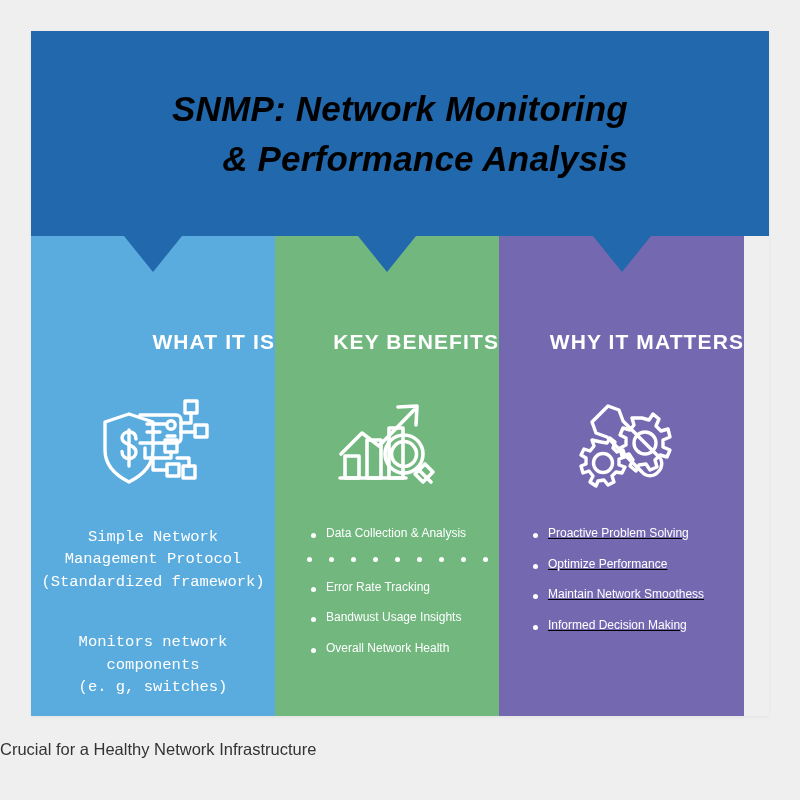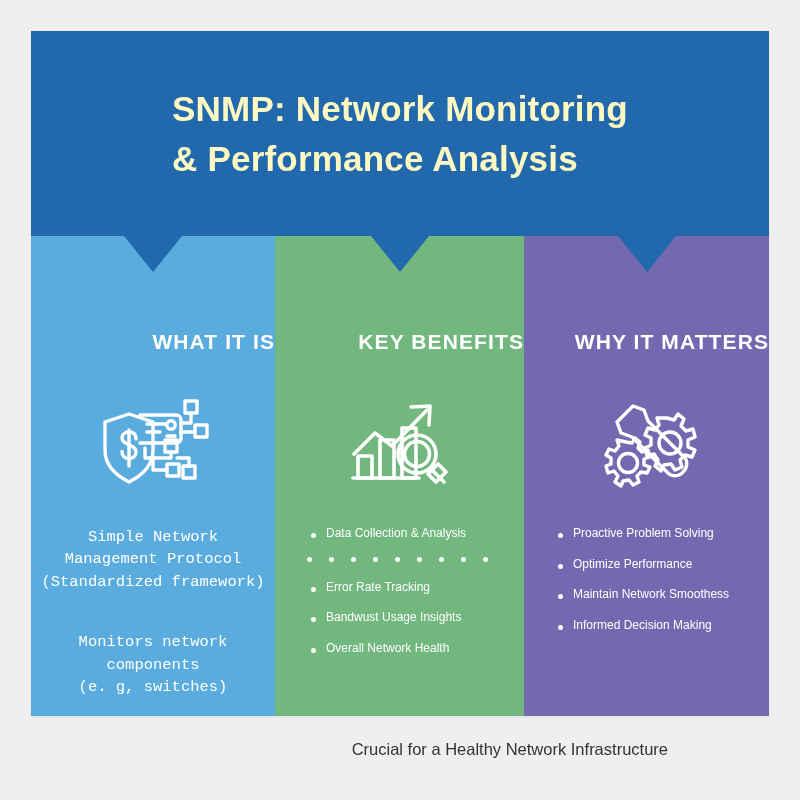--- a/index.html
+++ b/index.html
@@ -38,47 +38,48 @@
     left: 0;
     top: 0;
     width: 738px;
     height: 205px;
     background: #2168ac;
     display: flex;
     align-items: center;
     justify-content: center;
   }
   .header-title {
-    color: #fef9c3;
+    color: #000000;
     font-size: 35px;
     font-weight: bold;
     line-height: 1.42;
-    text-align: left;
+    text-align: right;
     letter-spacing: 0.2px;
     padding: 0 40px;
     white-space: pre-line;
+    font-style: italic;
   }
 
   
   .columns {
     position: absolute;
     left: 0;
     top: 205px;
     width: 738px;
     height: 480px;
     display: flex;
   }
   .col {
     position: relative;
     height: 100%;
     box-sizing: border-box;
     overflow: hidden;
   }
   .col-1 { width: 244px; background: #5bacde; }
-  .col-2 { width: 249px; background: #71b77e; }
+  .col-2 { width: 224px; background: #71b77e; }
   .col-3 { width: 245px; background: #7468b0; }
 
   
   .notch {
     position: absolute;
     top: 0;
     left: 50%;
     transform: translateX(-50%);
     width: 0;
     height: 0;
@@ -150,21 +151,21 @@
   .bullets li::before {
     content: "";
     position: absolute;
     left: 0;
     top: 7px;
     width: 5px;
     height: 5px;
     border-radius: 50%;
     background: #ffffff;
   }
-  .col-3 .bullets { padding-left: 24px; }
+  .col-3 .bullets { padding-left: 24px; text-decoration: underline; }
 
   
   .dot-row {
     display: flex;
     gap: 17px;
     margin: 8px 0 18px 22px;
   }
   .dot-row span {
     width: 5px;
     height: 5px;
@@ -172,21 +173,21 @@
     background: #ffffff;
     display: block;
   }
 
   
   .footer {
     position: absolute;
     left: 0;
     top: 740px;
     width: 668px;
-    text-align: right;
+    text-align: left;
     color: #333333;
     font-size: 16.5px;
   }
 </style>
 </head>
 <body>
 
 <div class="canvas">
 
   <div class="card">

